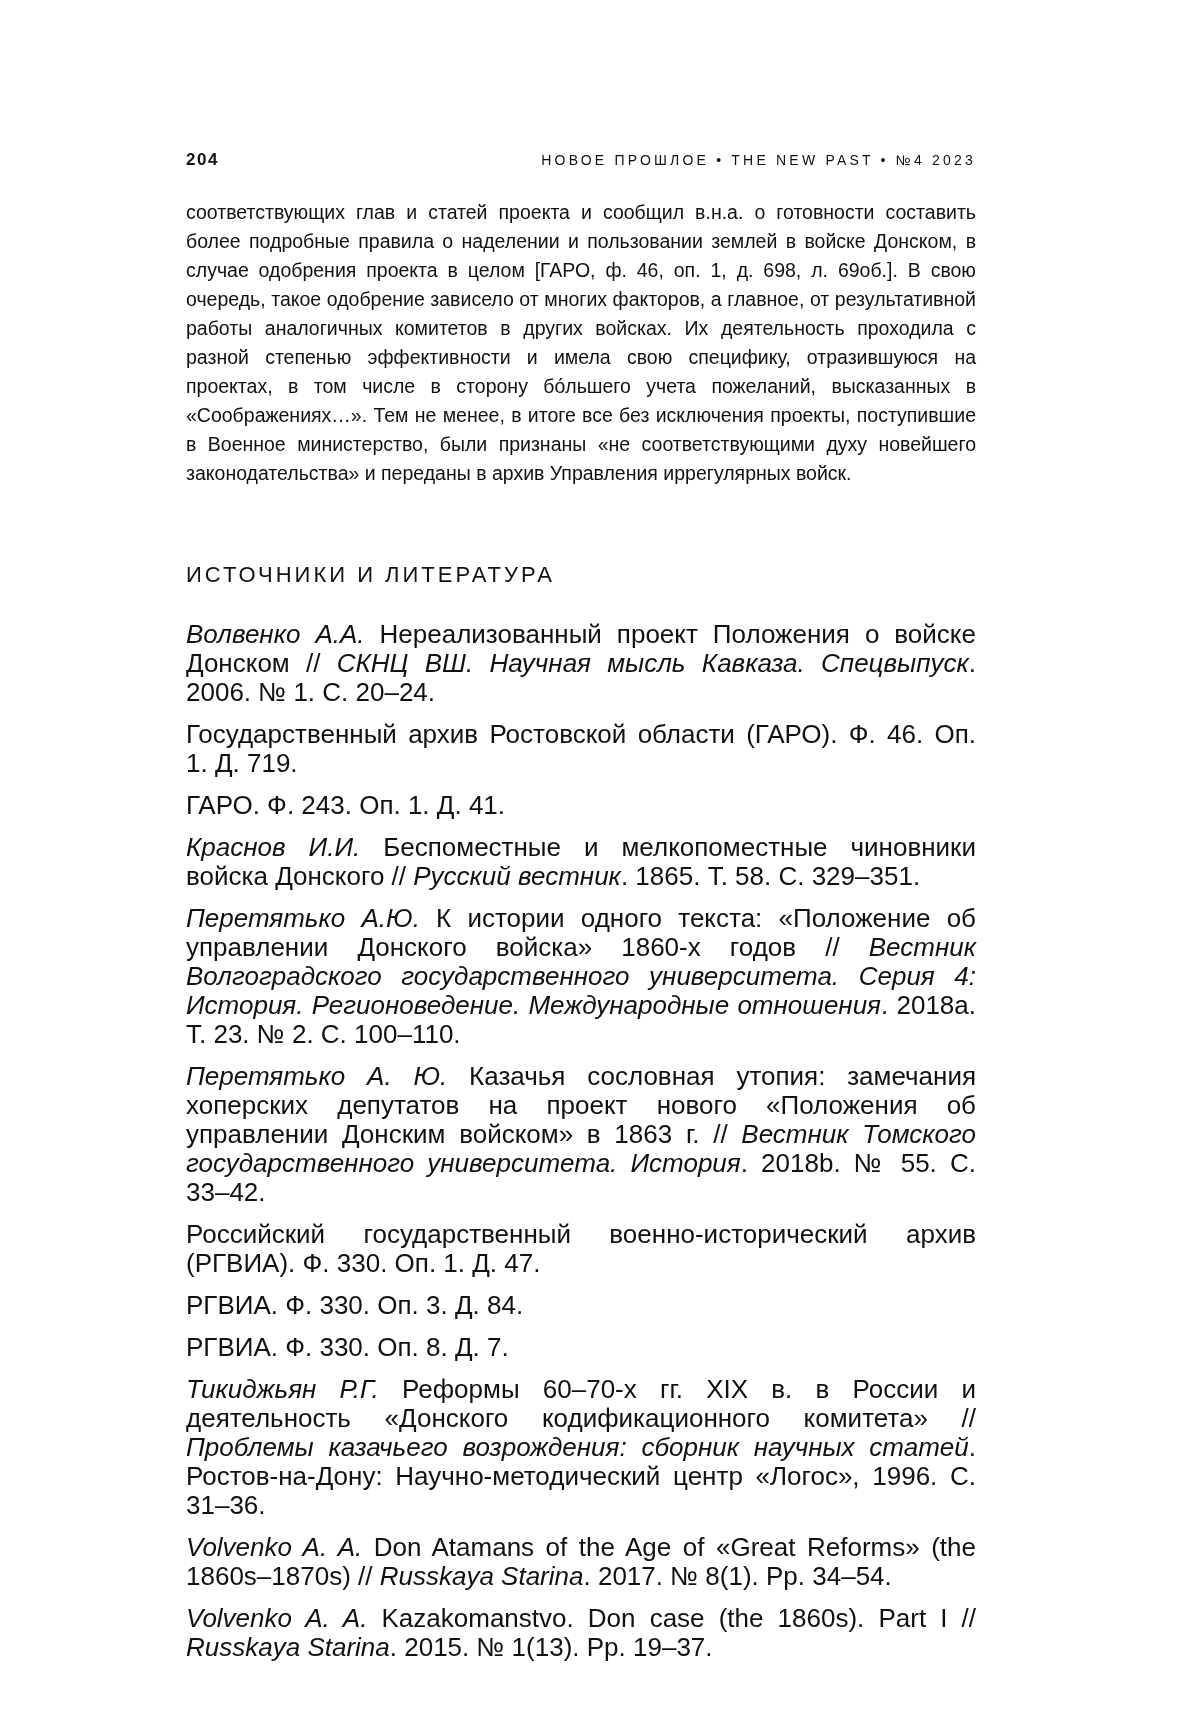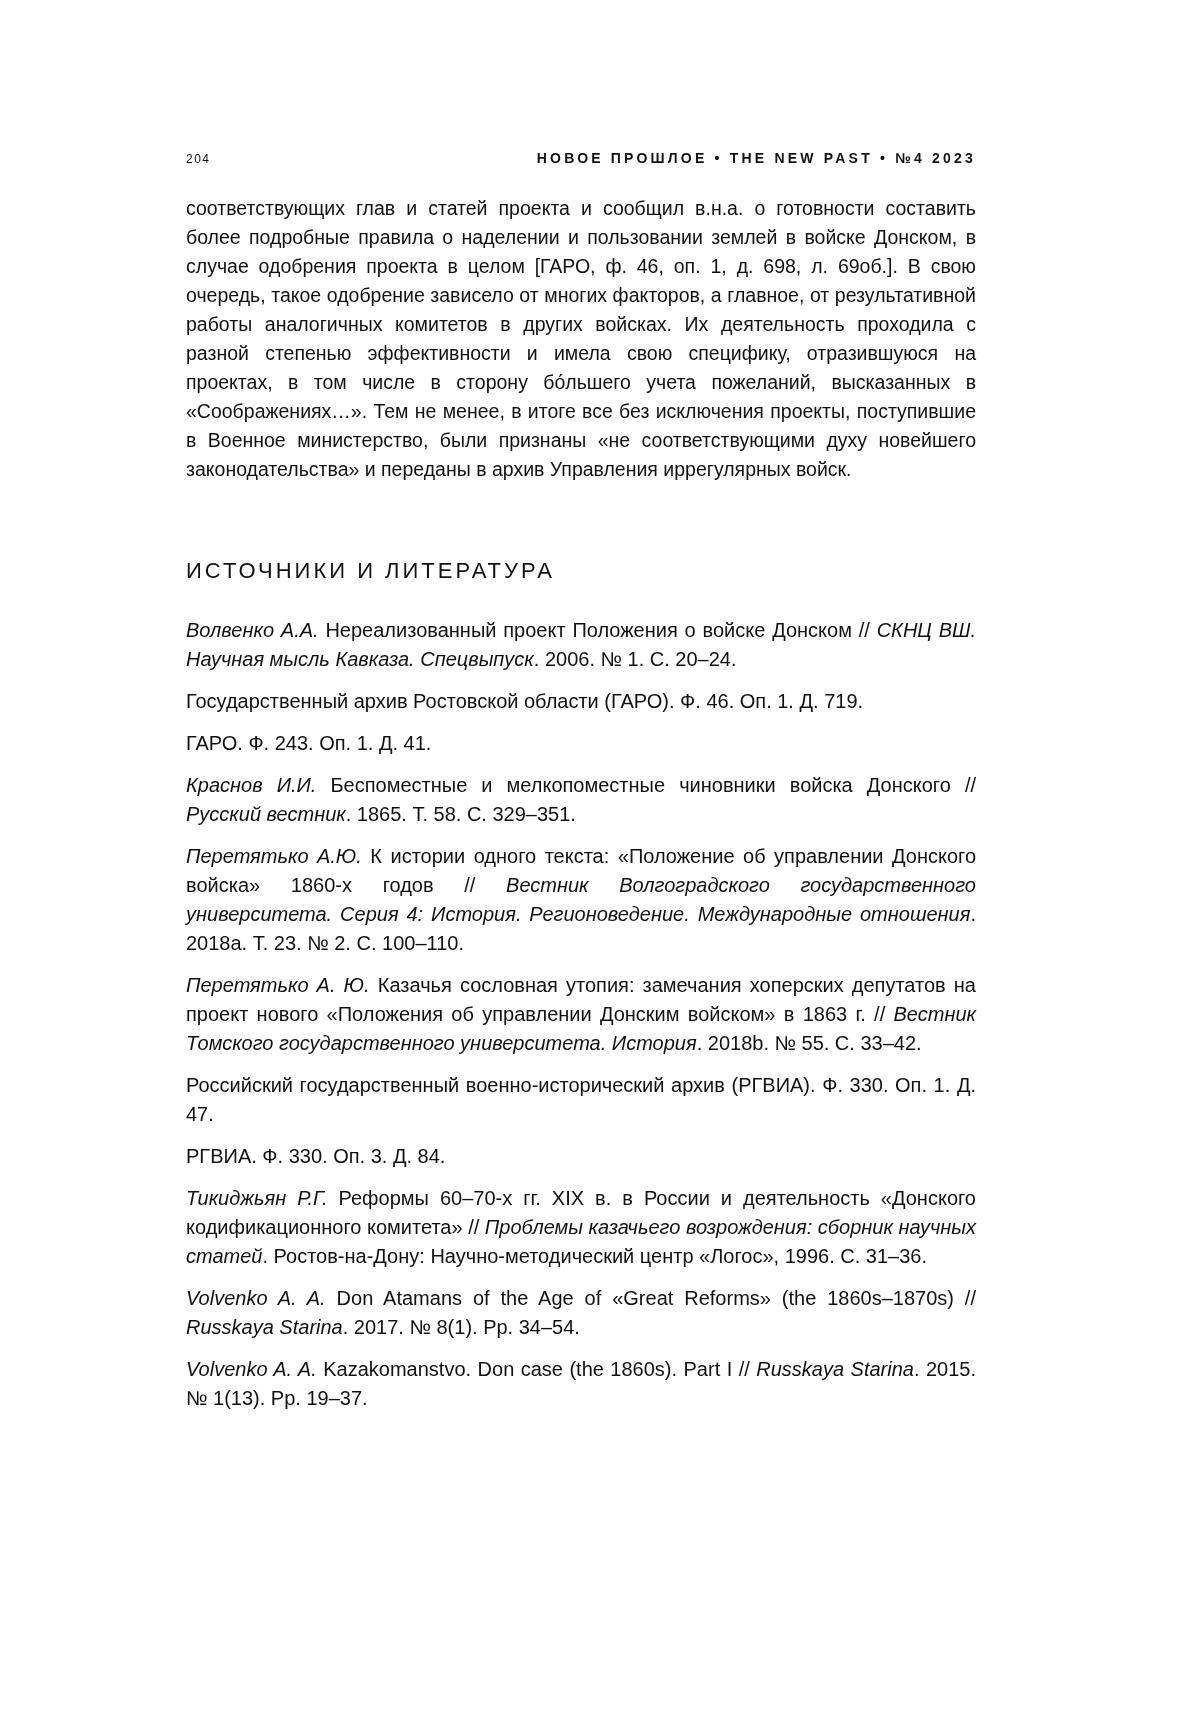--- a/index.html
+++ b/index.html
@@ -16,47 +16,47 @@
     width: 1200px;
     height: 1714px;
     padding: 150px 224px 0 186px;
   }
   .page-header {
     display: flex;
     justify-content: space-between;
     align-items: baseline;
   }
   .page-number {
-    font-size: 12px;
+    font-size: 17px;
     letter-spacing: 1.5px;
-    font-weight: 400;
+    font-weight: 700;
   }
   .journal-title {
     font-size: 14px;
     letter-spacing: 3.2px;
-    font-weight: 700;
+    font-weight: 400;
     white-space: nowrap;
   }
   .body-paragraph {
     margin-top: 28px;
     font-size: 19.5px;
     line-height: 29px;
     text-align: justify;
   }
   .section-heading {
     margin-top: 74px;
     font-size: 22px;
     font-weight: 400;
     letter-spacing: 3px;
   }
   .references {
     margin-top: 32px;
   }
   .reference {
-    font-size: 20px;
+    font-size: 26px;
     line-height: 29px;
     text-align: justify;
     margin-bottom: 13px;
   }
   .reference em { font-style: italic; }
 </style>
 </head>
 <body>
 
 <div class="page">
@@ -74,20 +74,21 @@
 
     <div class="references" id="references">
         <p class="reference"><em>Волвенко А.А.</em><span> Нереализованный проект Положения о войске Донском // </span><em>СКНЦ ВШ. Научная мысль Кавказа. Спецвыпуск</em><span>. 2006. № 1. С. 20–24.</span></p>
         <p class="reference"><span>Государственный архив Ростовской области (ГАРО). Ф. 46. Оп. 1. Д. 719.</span></p>
         <p class="reference"><span>ГАРО. Ф. 243. Оп. 1. Д. 41.</span></p>
         <p class="reference"><em>Краснов И.И.</em><span> Беспоместные и мелкопоместные чиновники войска Донского // </span><em>Русский вестник</em><span>. 1865. Т. 58. С. 329–351.</span></p>
         <p class="reference"><em>Перетятько А.Ю.</em><span> К истории одного текста: «Положение об управлении Донского войска» 1860-х годов // </span><em>Вестник Волгоградского государственного университета. Серия 4: История. Регионоведение. Международные отношения</em><span>. 2018a. Т. 23. № 2. С. 100–110.</span></p>
         <p class="reference"><em>Перетятько А. Ю.</em><span> Казачья сословная утопия: замечания хоперских депутатов на проект нового «Положения об управлении Донским войском» в 1863 г. // </span><em>Вестник Томского государственного университета. История</em><span>. 2018b. № 55. С. 33–42.</span></p>
         <p class="reference"><span>Российский государственный военно-исторический архив (РГВИА). Ф. 330. Оп. 1. Д. 47.</span></p>
         <p class="reference"><span>РГВИА. Ф. 330. Оп. 3. Д. 84.</span></p>
+        <p class="reference"><span>РГВИА. Ф. 330. Оп. 8. Д. 7.</span></p>
         <p class="reference"><em>Тикиджьян Р.Г.</em><span> Реформы 60–70-х гг. XIX в. в России и деятельность «Донского кодификационного комитета» // </span><em>Проблемы казачьего возрождения: сборник научных статей</em><span>. Ростов-на-Дону: Научно-методический центр «Логос», 1996. С. 31–36.</span></p>
         <p class="reference"><em>Volvenko A. A.</em><span> Don Atamans of the Age of «Great Reforms» (the 1860s–1870s) // </span><em>Russkaya Starina</em><span>. 2017. № 8(1). Pp. 34–54.</span></p>
         <p class="reference"><em>Volvenko A. A.</em><span> Kazakomanstvo. Don case (the 1860s). Part I // </span><em>Russkaya Starina</em><span>. 2015. № 1(13). Pp. 19–37.</span></p>
       </div>
 
   </main>
 
 </div>
 
 </body></html>

